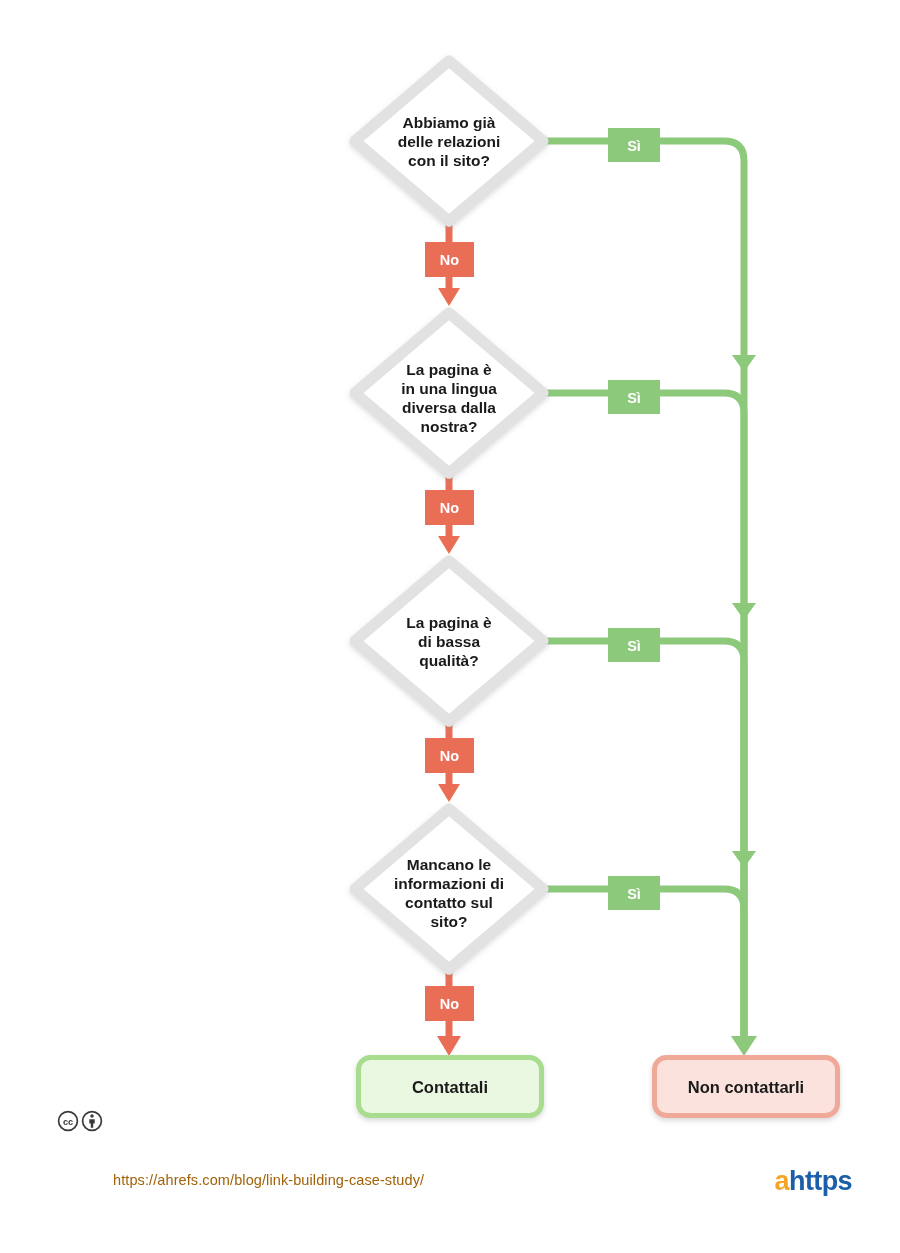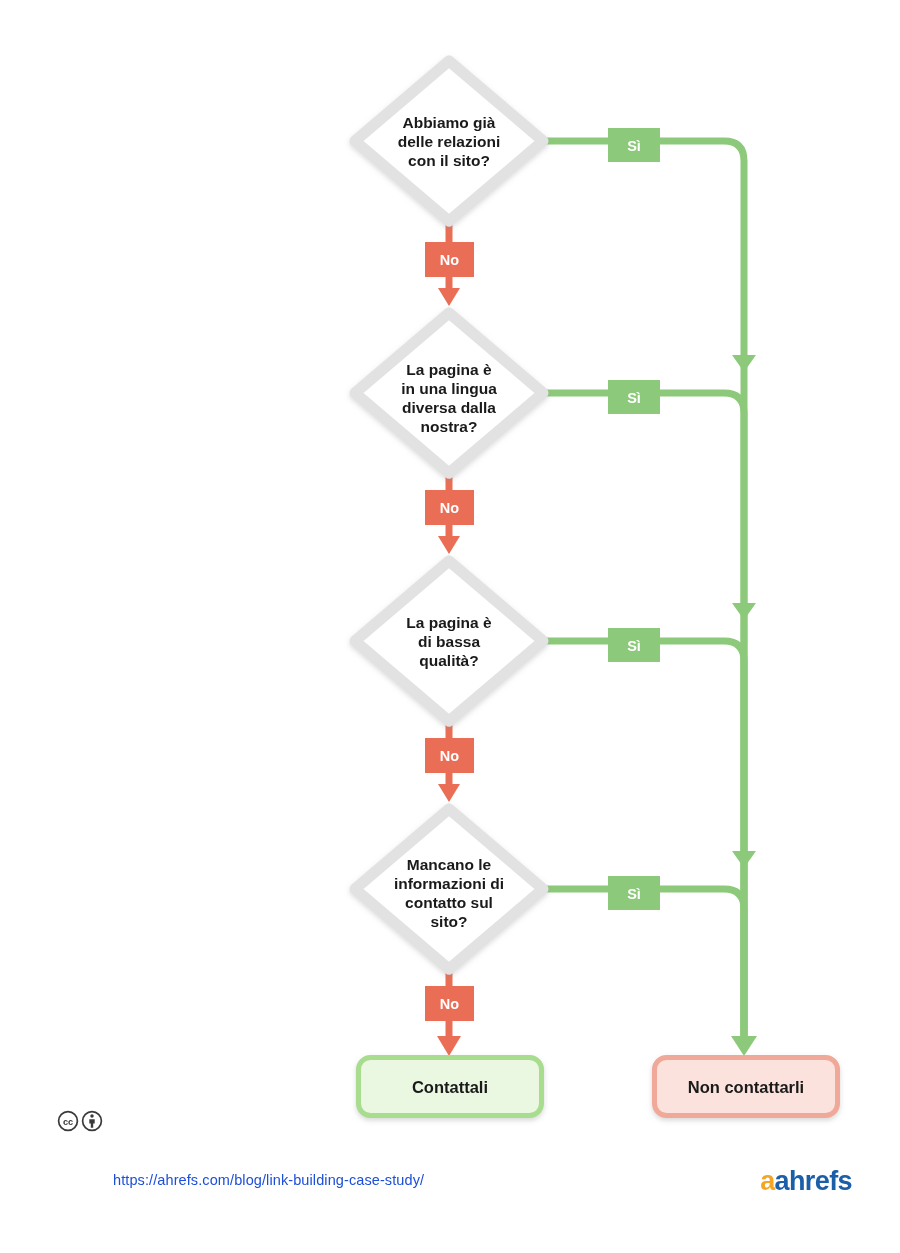--- a/index.html
+++ b/index.html
@@ -43,21 +43,21 @@
     fill: #1a1a1a;
     text-anchor: middle;
     dominant-baseline: central;
   }
   .footer-url {
     position: absolute;
     left: 113px;
     top: 1172px;
     font-family: "Liberation Sans", sans-serif;
     font-size: 14.5px;
-    color: #1d4ed8;
+    color: #a16207;
     letter-spacing: 0.1px;
     white-space: nowrap;
   }
   .cc-icons {
     position: absolute;
     left: 57px;
     top: 1109px;
     width: 50px;
     height: 24px;
   }
@@ -204,13 +204,13 @@
     <g>
       <circle cx="35" cy="12" r="9.4" fill="none" stroke="#3a3a3a" stroke-width="1.7"></circle>
       <circle cx="35" cy="7.1" r="1.75" fill="#3a3a3a"></circle>
       <path d="M 32.3 10.3 h 5.4 v 4.3 h -1.5 v 4.2 h -2.4 v -4.2 h -1.5 z" fill="#3a3a3a"></path>
     </g>
   </svg>
 </div>
 
 <div class="footer-url">https://ahrefs.com/blog/link-building-case-study/</div>
 
-<div class="brand-logo"><span class="brand-a">a</span><span class="brand-rest">ahrefs</span></div>
+<div class="brand-logo"><span class="brand-a">a</span><span class="brand-rest">https</span></div>
 
 </body></html>

